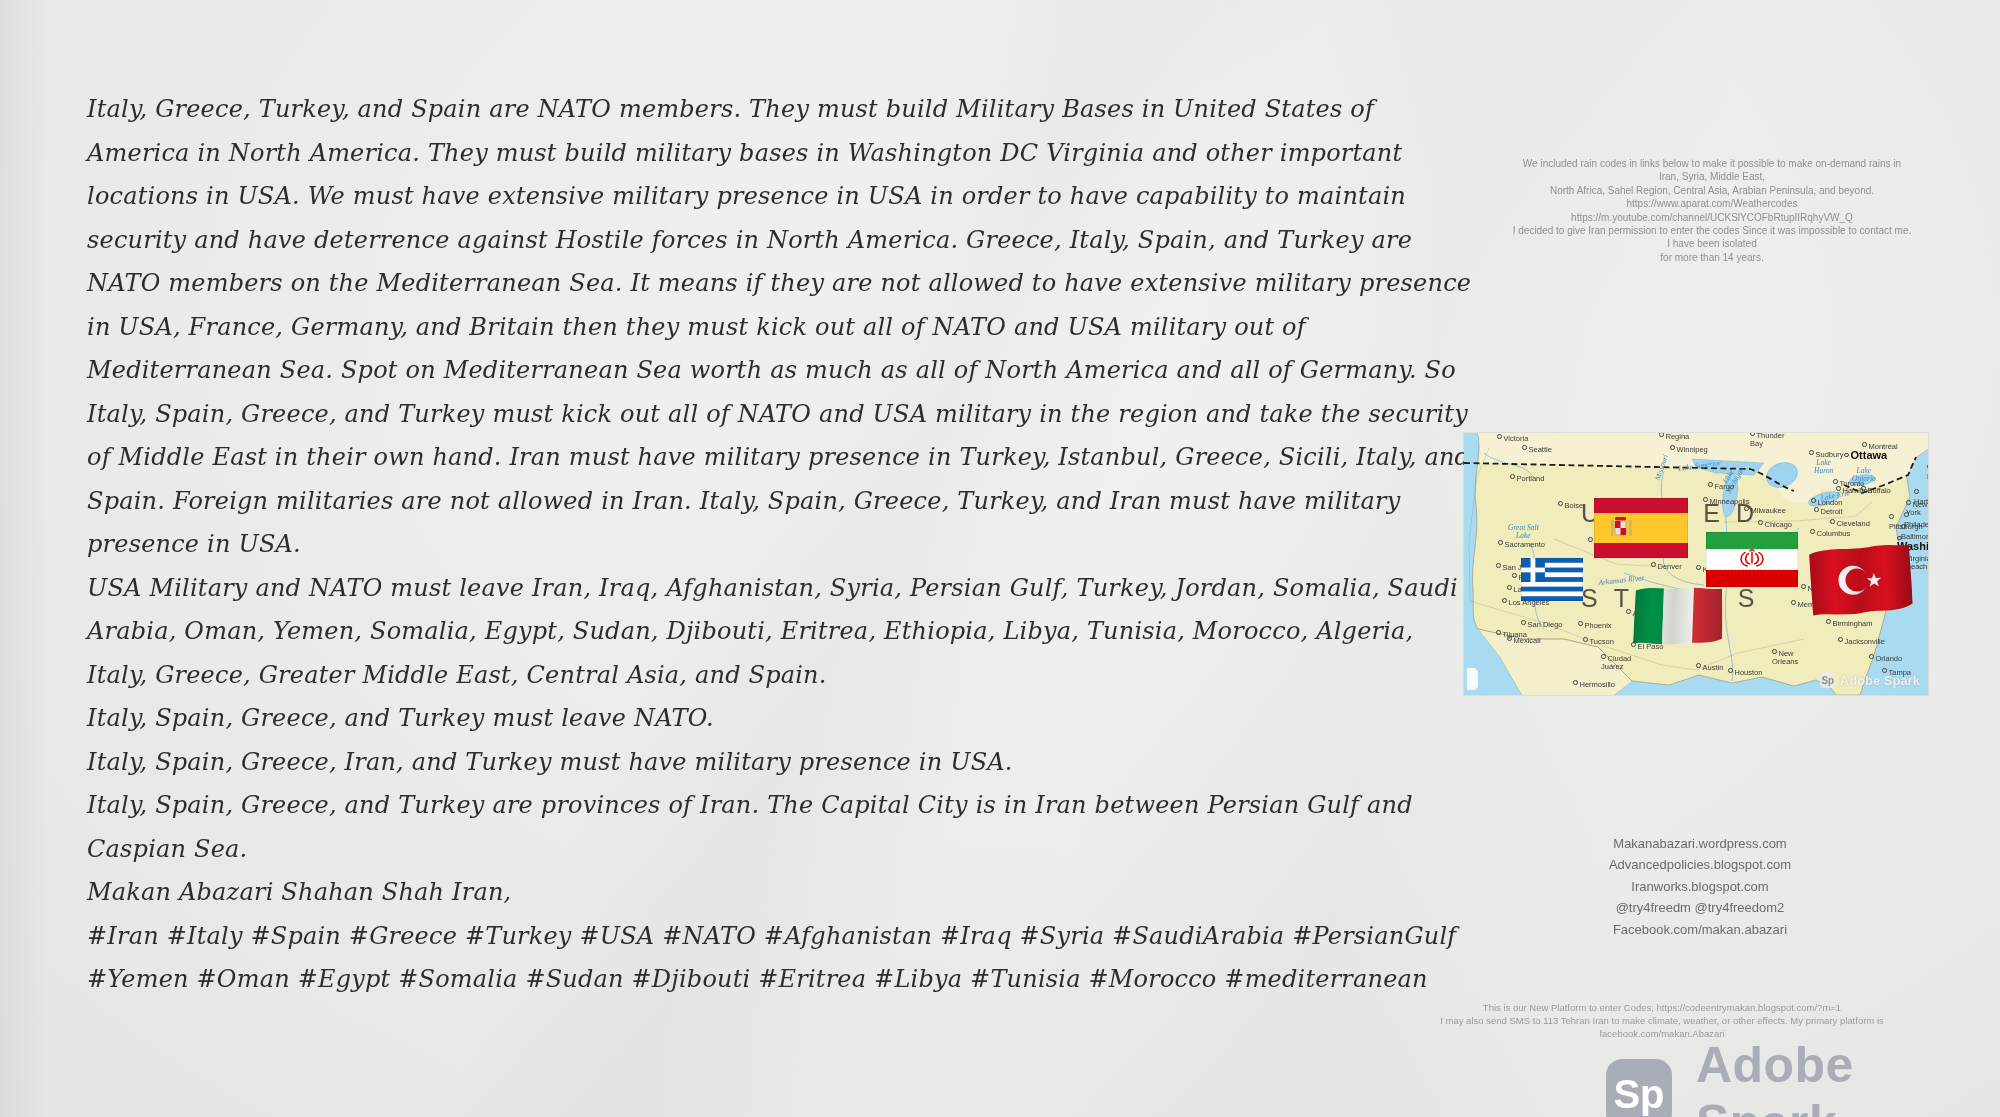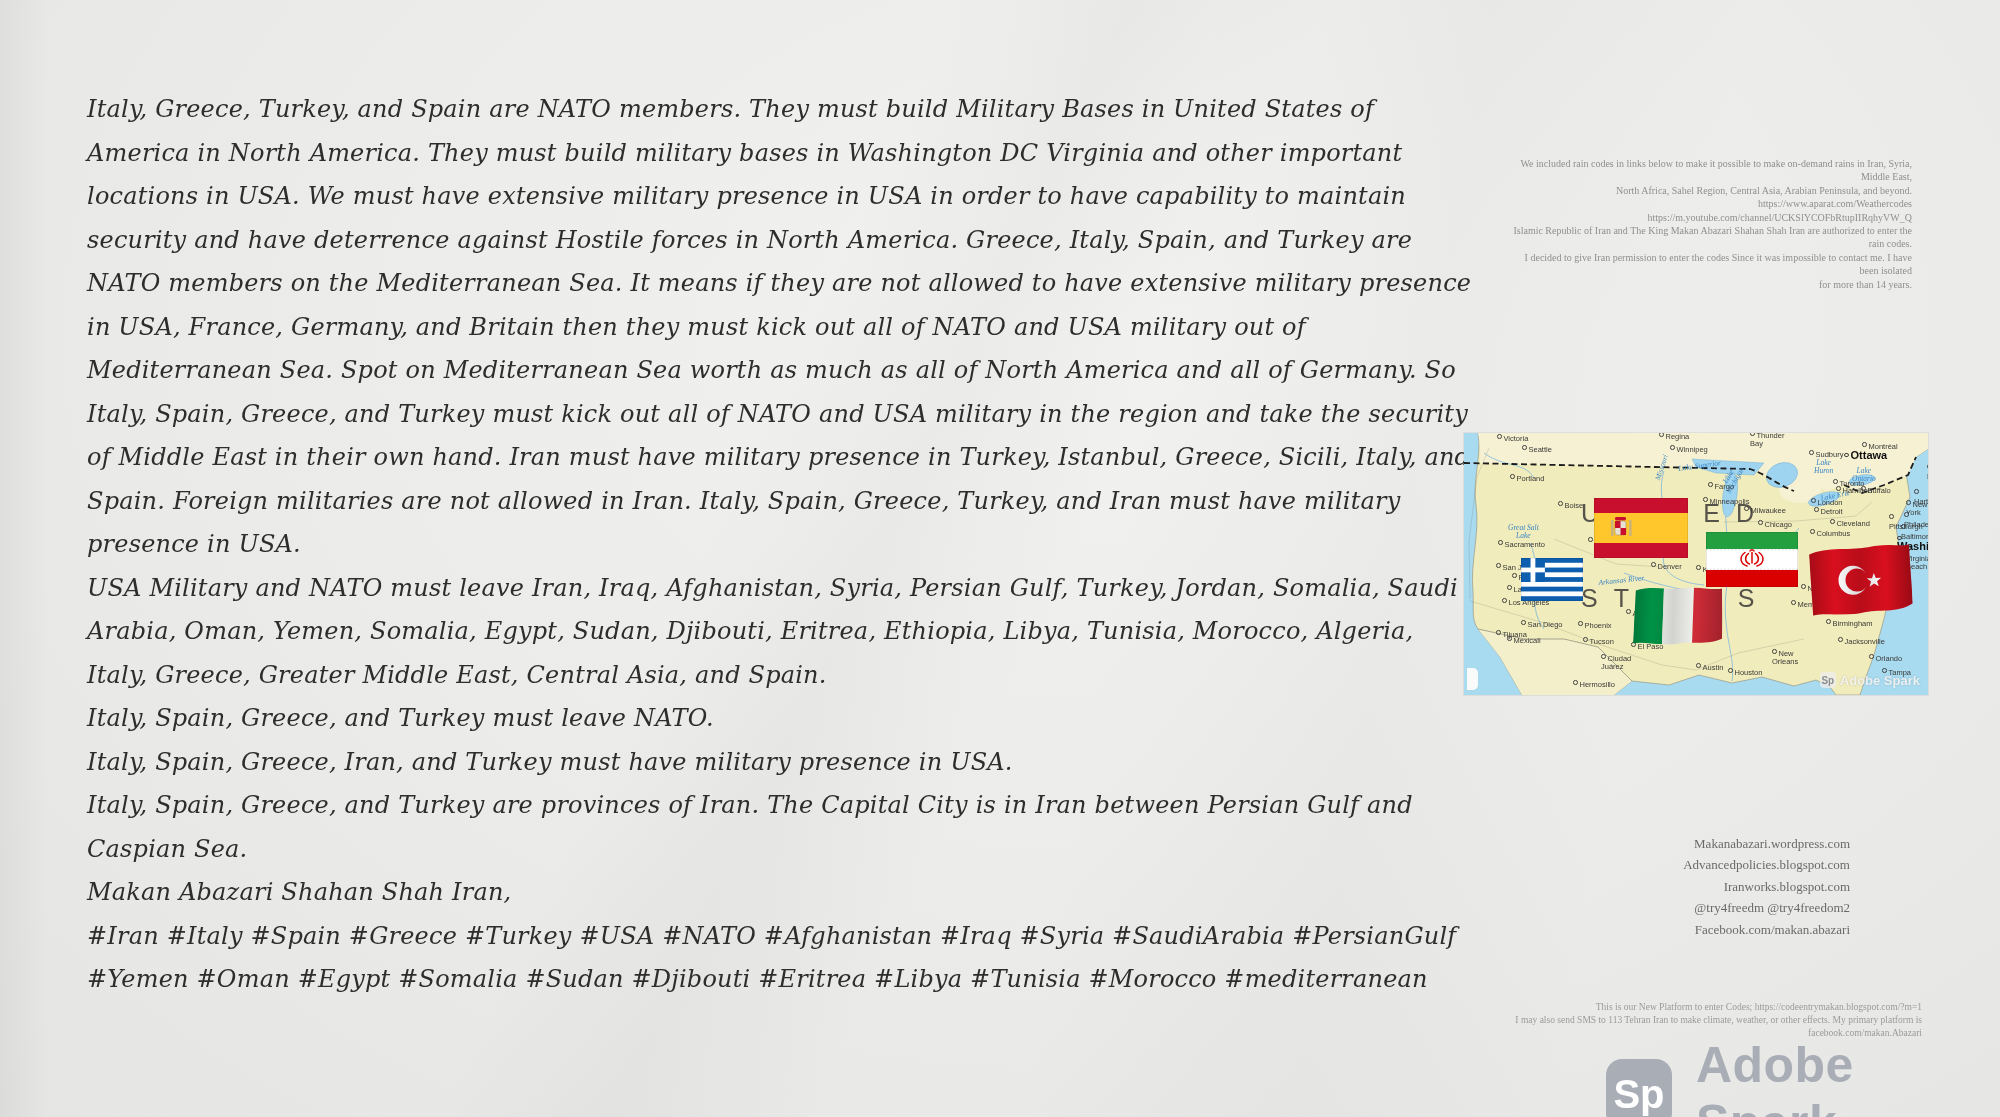--- a/index.html
+++ b/index.html
@@ -10,21 +10,21 @@
       linear-gradient(100deg, transparent 55%, rgba(110,110,118,.04) 68%, transparent 80%),
       linear-gradient(90deg, rgba(0,0,0,.045), transparent 2.5%),
       radial-gradient(ellipse at 55% 30%, #f2f3f1 0%, #ebecea 55%, #e5e6e4 100%);
   }
   
   .article{position:absolute;left:87px;top:88px;width:1392px;
     font-family:"DejaVu Serif","Liberation Serif",serif;font-style:italic;
     font-size:24px;line-height:43.5px;color:#2e2d2b;letter-spacing:.2px;}
   .article p{margin:0;}
   
-  .note{position:absolute;text-align:right;font-family:Liberation Serif, serif;}
+  .note{position:absolute;text-align:center;}
   .rain-note{left:1512px;top:157px;width:400px;font-size:10px;line-height:13.4px;color:#8f8f8f;}
   .links-block{left:1550px;top:833px;width:300px;font-size:13px;line-height:21.4px;color:#6a6a6a;}
   .platform-note{left:1402px;top:1001px;width:520px;font-size:9.5px;line-height:13px;color:#9a9a9a;}
   
   .spark{position:absolute;left:1606px;top:1036px;display:flex;align-items:center;gap:24px;}
   .spark-badge{width:68px;height:70px;border-radius:16px;background:#a9aeb6;color:#ffffff;
     font-weight:bold;font-size:40px;display:flex;align-items:center;justify-content:center;}
   .spark-label{color:#a9aeb6;font-weight:bold;font-size:50px;letter-spacing:.5px;}
   
   .map{position:absolute;left:1464px;top:433px;width:464px;height:262px;overflow:hidden;
@@ -67,21 +67,20 @@
       <p>Italy, Spain, Greece, and Turkey are provinces of Iran. The Capital City is in Iran between Persian Gulf and Caspian Sea.</p>
       <p>Makan Abazari Shahan Shah Iran,</p>
       <p>#Iran #Italy #Spain #Greece #Turkey #USA #NATO #Afghanistan #Iraq #Syria #SaudiArabia #PersianGulf #Yemen #Oman #Egypt #Somalia #Sudan #Djibouti #Eritrea #Libya #Tunisia #Morocco #mediterranean</p>
     </div>
 
   <div class="note rain-note">
       <div class="nline">We included rain codes in links below to make it possible to make on-demand rains in Iran, Syria, Middle East,</div>
       <div class="nline">North Africa, Sahel Region, Central Asia, Arabian Peninsula, and beyond.</div>
       <div class="nline">https://www.aparat.com/Weathercodes</div>
       <div class="nline">https://m.youtube.com/channel/UCKSlYCOFbRtupIIRqhyVW_Q</div>
-      <div class="nline">Islamic Republic of Iran and The King Makan Abazari Shahan Shah Iran are authorized to enter the rain codes.</div>
       <div class="nline">I decided to give Iran permission to enter the codes Since it was impossible to contact me. I have been isolated</div>
       <div class="nline">for more than 14 years.</div>
     </div>
 
   <div class="map">
     <svg class="base" width="464" height="262" viewBox="0 0 464 262">
 
       <rect width="464" height="262" fill="#a9dbf0"></rect>
 
       <path d="M14,0 C18,22 8,48 12,72 C16,100 6,130 9,158 C10,176 7,186 14,196

